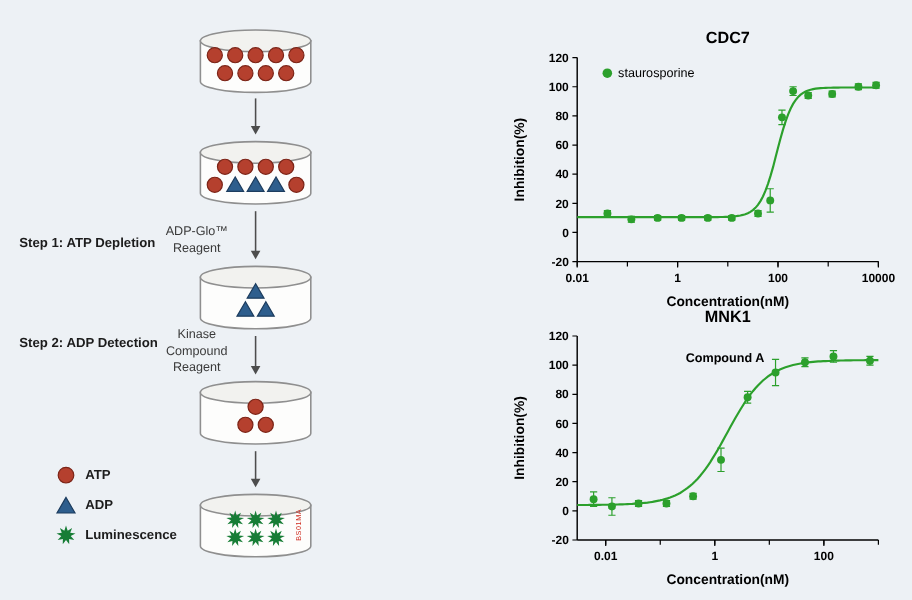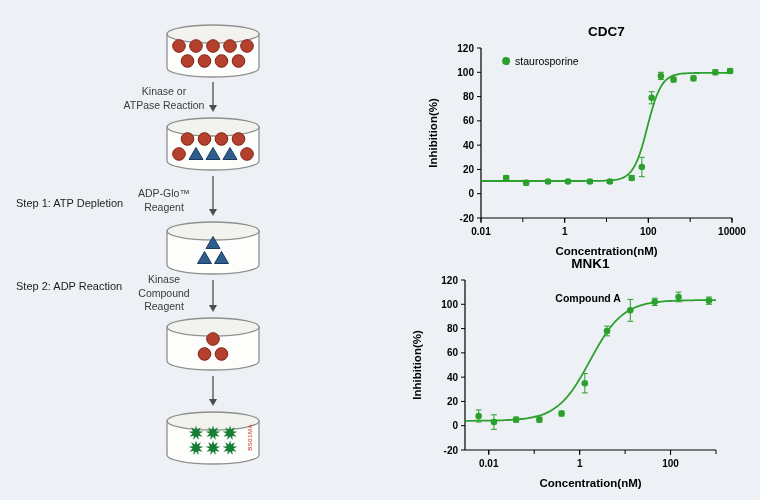--- a/index.html
+++ b/index.html
@@ -2,29 +2,29 @@
 <html><head>
 <meta charset="utf-8">
 <style>
   *{margin:0;padding:0;box-sizing:border-box}
   html,body{width:760px;height:500px}
   body{background:#edf1f5;font-family:"Liberation Sans",sans-serif;position:relative;overflow:hidden}
   #stage{position:absolute;left:0;top:0;width:760px;height:500px}
   .diagram{position:absolute;left:0;top:0;width:420px;height:500px}
   #diagram-svg{position:absolute;left:0;top:0}
   .dlabel{position:absolute;font-size:10.5px;color:#3a3a3a;white-space:pre-line;text-align:center;line-height:1.3}
-  .step-label{position:absolute;font-size:11px;font-weight:normal;color:#1c1c1c;white-space:nowrap}
+  .step-label{position:absolute;font-size:11px;font-weight:bold;color:#1c1c1c;white-space:nowrap}
   .legend{position:absolute;left:46px;top:386px}
   .legend-row{display:flex;align-items:center;gap:7px;margin-bottom:6px;height:19px}
   .legend-icon{width:18px;height:18px;display:inline-flex;align-items:center;justify-content:center}
   .legend-label{font-size:11px;font-weight:bold;color:#1c1c1c}
   .watermark{position:absolute;left:247px;top:424px;color:#cf2b1f;font-size:6px;writing-mode:vertical-rl;transform:rotate(180deg);letter-spacing:.5px}
   .chart{position:absolute;width:330px;height:242px}
   #chart-cdc7{left:424px;top:20px}
-  #chart-mnk1{left:408px;top:252px}
+  #chart-mnk1{left:424px;top:252px}
 </style>
 </head>
 <body>
 
 <div id="stage">
 
   <div class="diagram">
     <svg id="diagram-svg" width="420" height="500">
         <path d="M167,34 L167,68 A46,9 0 0 0 259,68 L259,34 Z" fill="#fdfdfc" stroke="#8f8f8f" stroke-width="1.3"></path>
         <ellipse cx="213" cy="34" rx="46" ry="9" fill="#f2f2ef" stroke="#8f8f8f" stroke-width="1.3"></ellipse>
@@ -69,32 +69,56 @@
         <line x1="213" y1="82" x2="213" y2="106" stroke="#4d4d4d" stroke-width="1.3"></line>
         <polygon points="209,105 217,105 213,112" fill="#4d4d4d"></polygon>
         <line x1="213" y1="176" x2="213" y2="210" stroke="#4d4d4d" stroke-width="1.3"></line>
         <polygon points="209,209 217,209 213,216" fill="#4d4d4d"></polygon>
         <line x1="213" y1="280" x2="213" y2="306" stroke="#4d4d4d" stroke-width="1.3"></line>
         <polygon points="209,305 217,305 213,312" fill="#4d4d4d"></polygon>
         <line x1="213" y1="376" x2="213" y2="400" stroke="#4d4d4d" stroke-width="1.3"></line>
         <polygon points="209,399 217,399 213,406" fill="#4d4d4d"></polygon>
       </svg>
 
-    <div class="dlabel" style="left:104px;top:85px;width:120px">Kinase or
-ATPase Reaction</div>
 
     <div class="step-label" style="left:16px;top:197px">Step 1: ATP Depletion</div>
     <div class="dlabel" style="left:108px;top:187px;width:112px">ADP-Glo™
 Reagent</div>
 
-    <div class="step-label" style="left:16px;top:280px">Step 2: ADP Reaction</div>
+    <div class="step-label" style="left:16px;top:280px">Step 2: ADP Detection</div>
     <div class="dlabel" style="left:112px;top:273px;width:104px">Kinase
 Compound
 Reagent</div>
 
+    <div class="legend">
+      <div class="legend-row">
+        <span class="legend-icon">
+            <svg width="18" height="18">
+              <circle cx="9" cy="9" r="6.5" fill="#b5402e" stroke="#7c2417" stroke-width="1"></circle>
+            </svg>
+          </span>
+        <span class="legend-label">ATP</span>
+      </div>
+      <div class="legend-row">
+        <span class="legend-icon">
+            <svg width="18" height="18">
+              <polygon points="9,2.5 1.5,15.5 16.5,15.5" fill="#2e5e8d" stroke="#1c3c5e" stroke-width="1"></polygon>
+            </svg>
+          </span>
+        <span class="legend-label">ADP</span>
+      </div>
+      <div class="legend-row">
+        <span class="legend-icon">
+            <svg width="18" height="18">
+              <path d="M9.0,1.0L10.4,5.2L14.1,2.9L12.5,7.0L16.9,7.6L12.9,9.7L15.9,13.0L11.6,12.1L11.7,16.5L9.0,13.0L6.3,16.5L6.4,12.1L2.1,13.0L5.1,9.7L1.1,7.6L5.5,7.0L3.9,2.9L7.6,5.2Z" fill="#177d36"></path>
+            </svg>
+          </span>
+        <span class="legend-label">Luminescence</span>
+      </div>
+    </div>
 
     <div class="watermark">BS01MA</div>
   </div>
 
   <div class="chart" id="chart-cdc7">
     <svg id="svg-cdc7" width="330" height="242">
         <text x="182.5" y="16" text-anchor="middle" font-size="13.5" font-weight="bold" fill="#000">CDC7</text>
         <line x1="57" y1="28" x2="57" y2="198" stroke="#000" stroke-width="1.2"></line>
         <line x1="57" y1="198" x2="308" y2="198" stroke="#000" stroke-width="1.2"></line>
         <line x1="53" y1="198" x2="57" y2="198" stroke="#000" stroke-width="1"></line>

